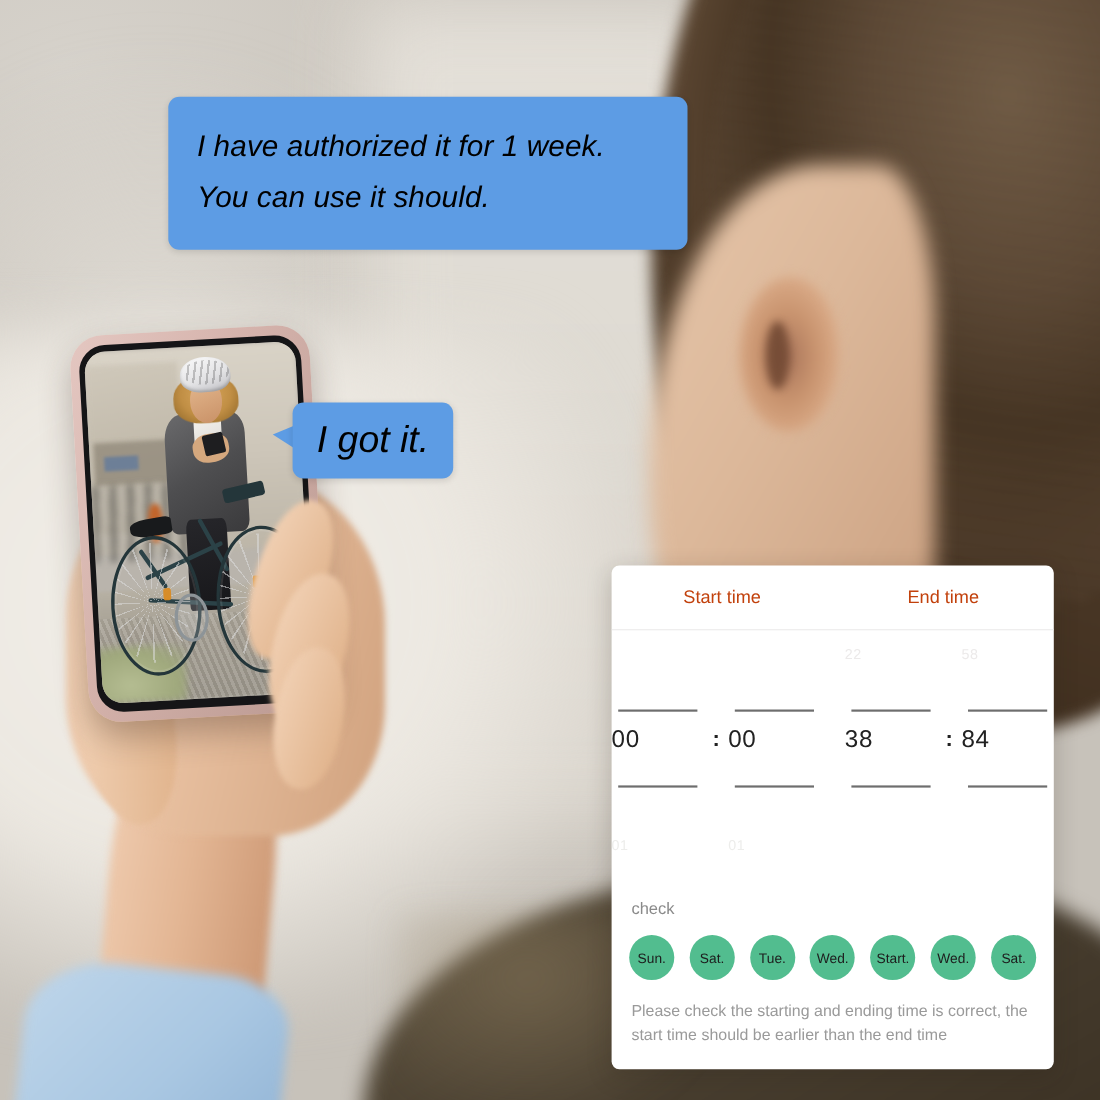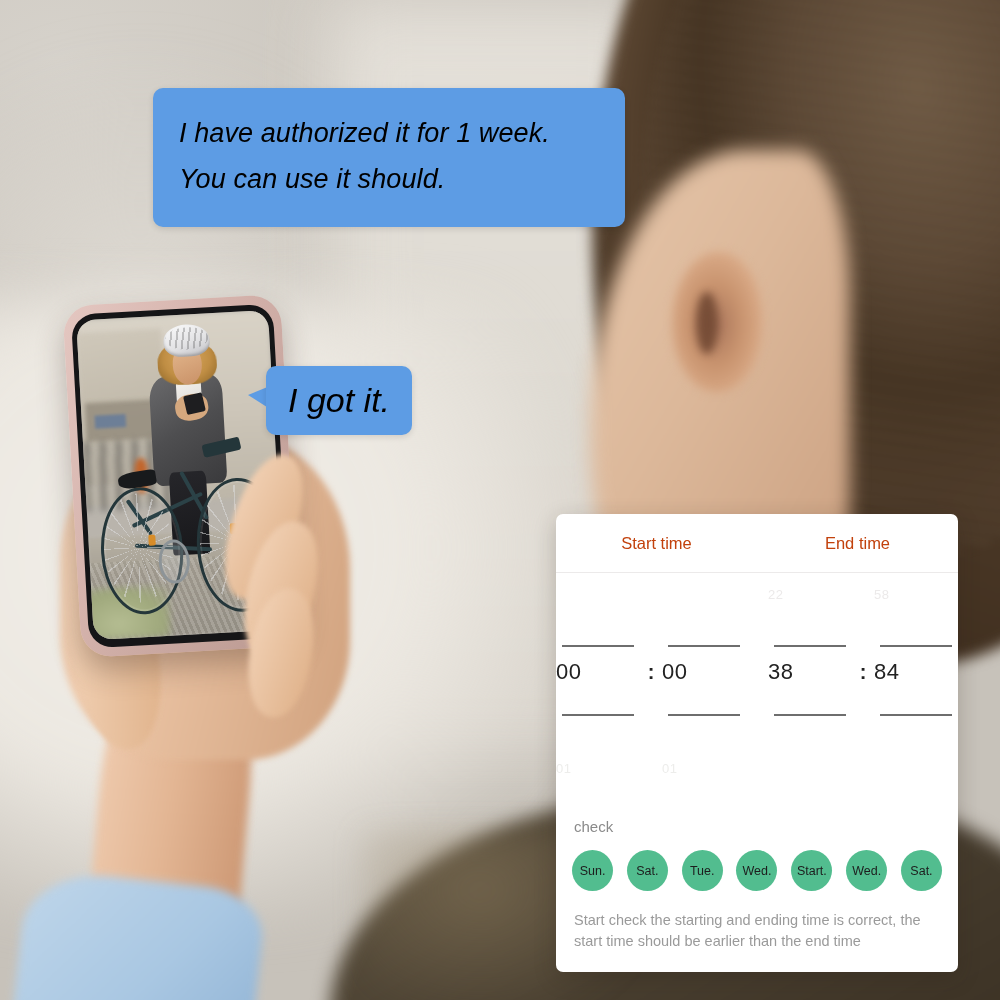--- a/index.html
+++ b/index.html
@@ -426,16 +426,16 @@
     <div class="days">
       <div class="day">Sun.</div>
       <div class="day">Sat.</div>
       <div class="day">Tue.</div>
       <div class="day">Wed.</div>
       <div class="day">Start.</div>
       <div class="day">Wed.</div>
       <div class="day">Sat.</div>
     </div>
 
-    <div class="note">Start check the starting and ending time is correct, the start time should be earlier than the end time</div>
+    <div class="note">Please check the starting and ending time is correct, the start time should be earlier than the end time</div>
   </div>
 
 </div>
 
 </body></html>

